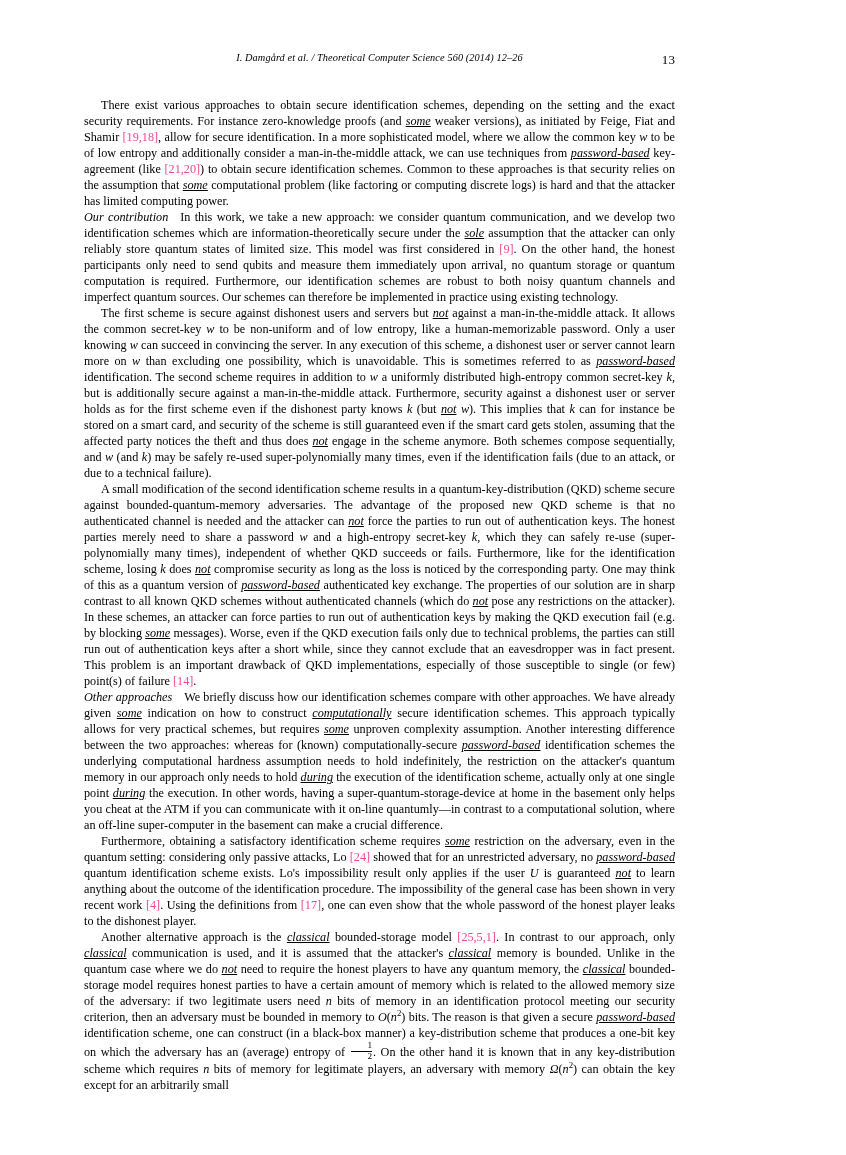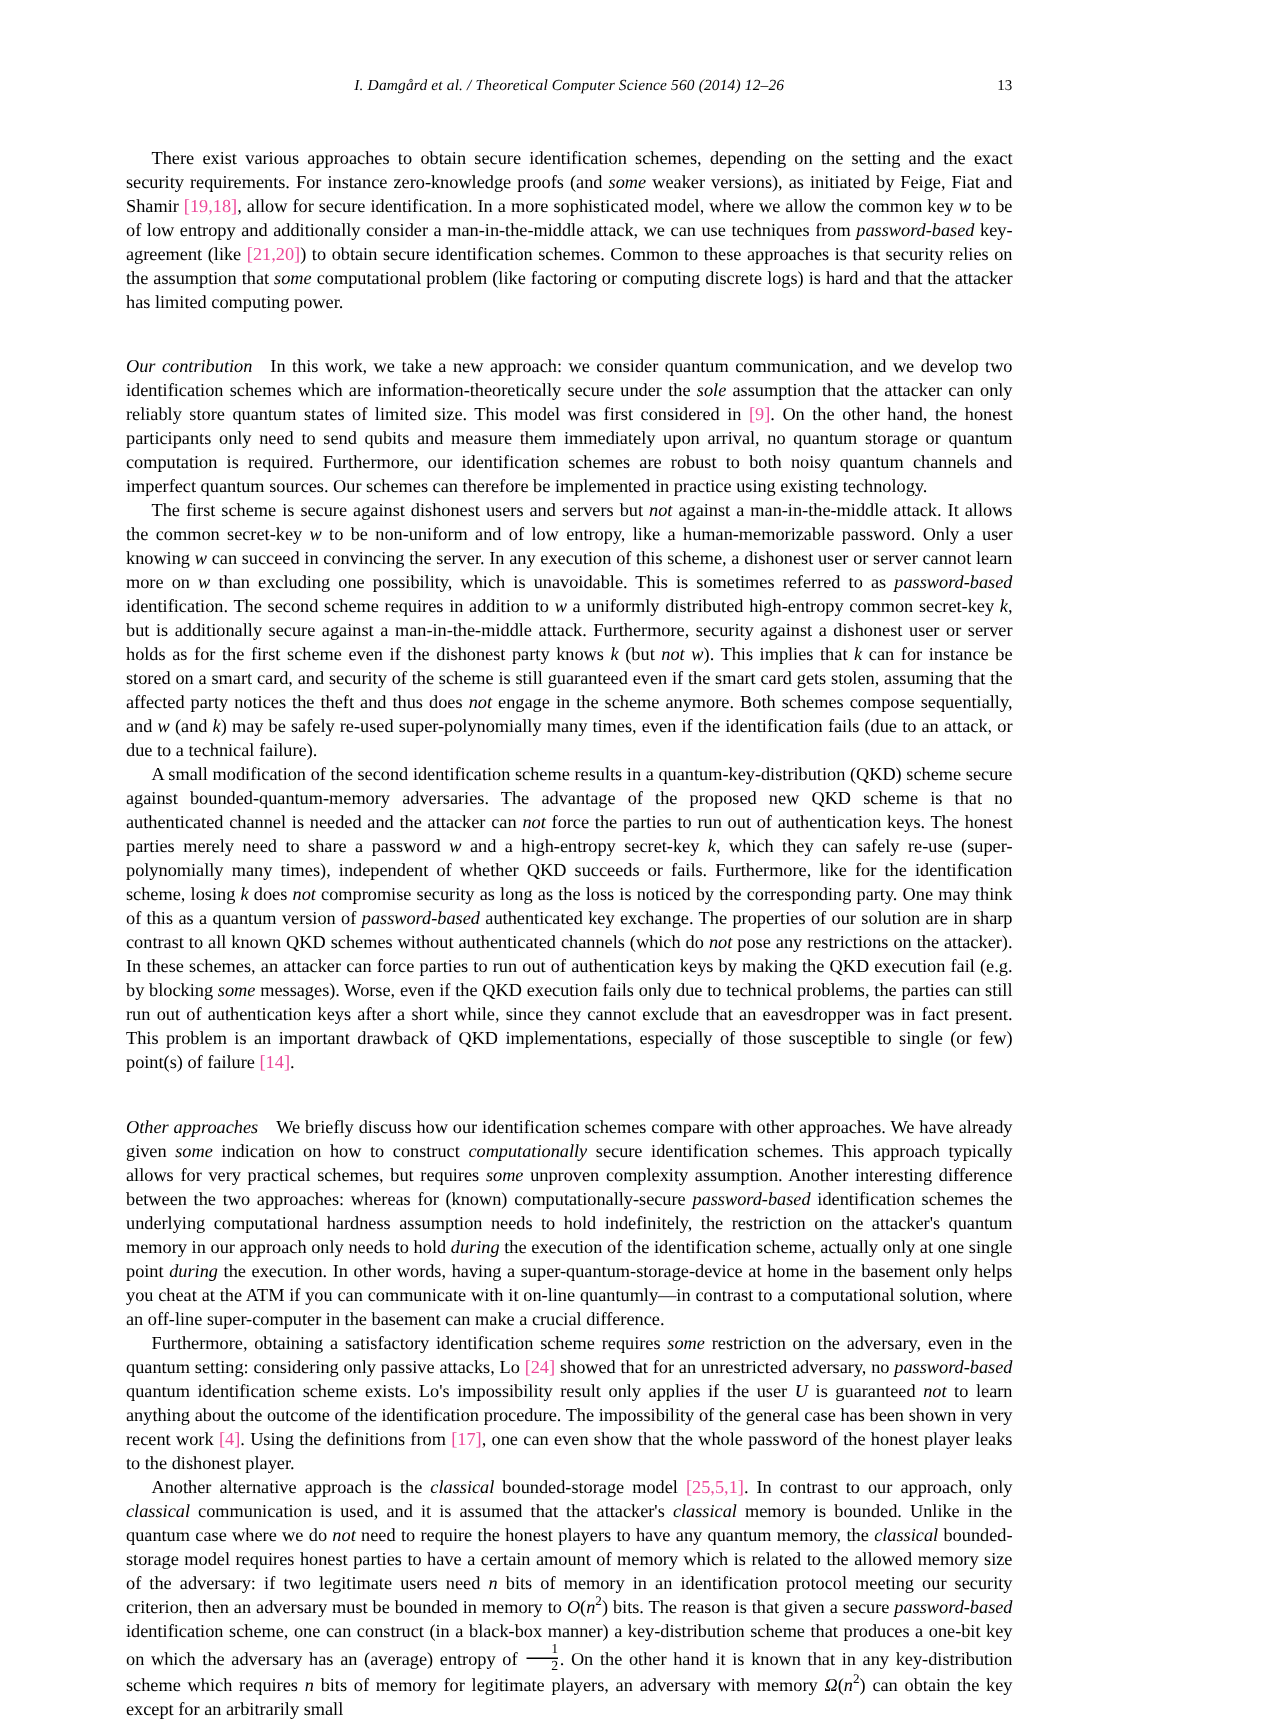--- a/index.html
+++ b/index.html
@@ -33,51 +33,51 @@
     margin-bottom: 34px;
   }
   .runhead .rh-text {
     text-align: center;
   }
   .runhead .rh-page {
     position: absolute;
     right: 0;
     top: 0;
     font-style: normal;
-    font-size: 10px;
+    font-size: 13px;
   }
   .body {
     font-size: 12.2px;
     line-height: 16.0px;
     text-align: justify;
     text-justify: inter-word;
     hyphens: manual;
   }
   p {
     margin: 0;
     text-indent: 17px;
   }
   p.noindent {
     text-indent: 0;
   }
   p.parstart {
-    margin-top: 27px;
+    margin-top: 0;
     text-indent: 0;
   }
   .runin {
     font-style: italic;
   }
   .runin-gap {
     display: inline-block;
     width: 12px;
   }
   .cite {
     color: #ec4899;
   }
-  em { font-style: italic; }
+  em { font-style: italic; text-decoration: underline; }
   .math { font-style: italic; }
   .frac {
     display: inline-block;
     vertical-align: -0.32em;
     text-align: center;
     font-size: 9.2px;
     line-height: 1.04;
     margin: 0 1px;
   }
   .frac .num { display: block; }

